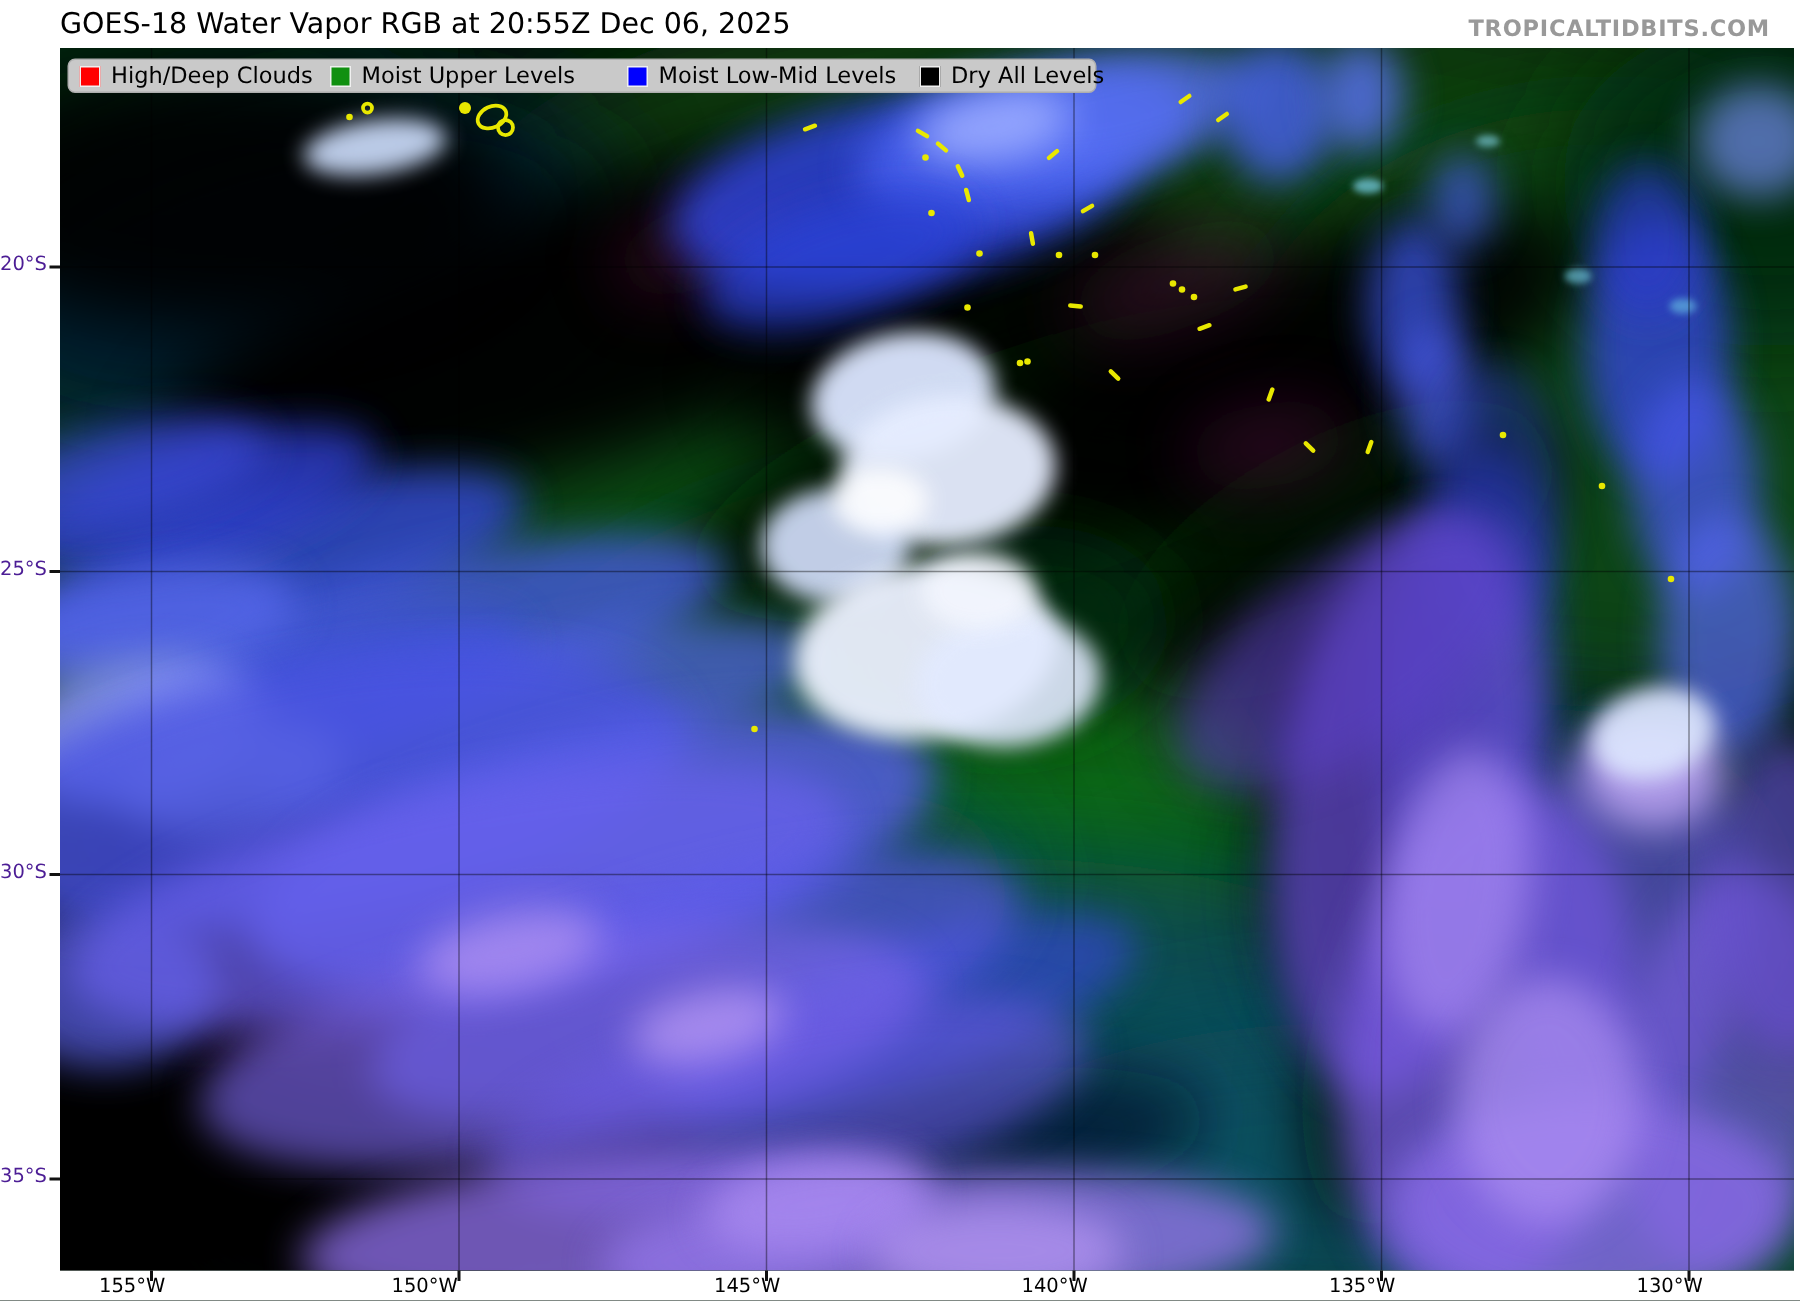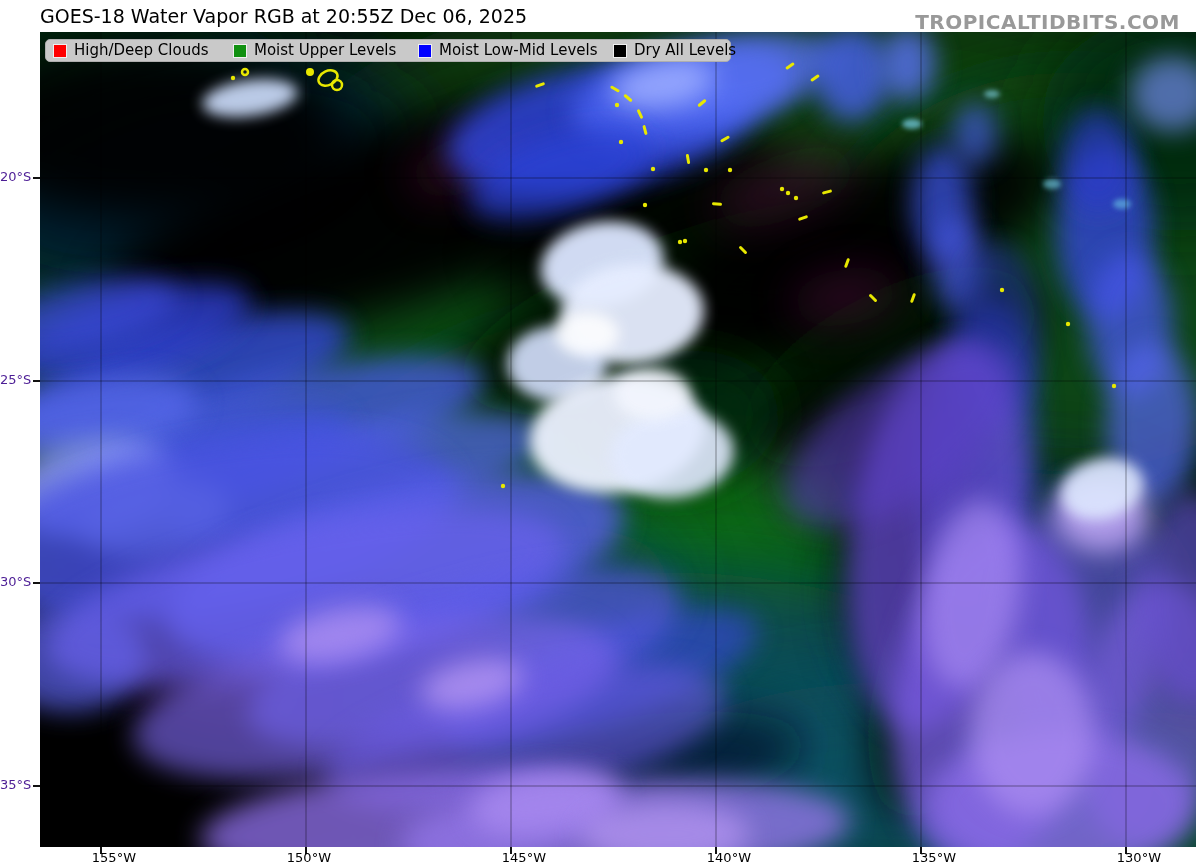--- a/index.html
+++ b/index.html
@@ -5,37 +5,37 @@
   html,body{margin:0;padding:0}
   body{
     width:1200px;height:867px;position:relative;background:#ffffff;
     font-family:"DejaVu Sans","Liberation Sans",sans-serif;overflow:hidden;
   }
   .title{
     position:absolute;left:40px;top:5px;font-size:19px;font-weight:normal;color:#000;
     white-space:nowrap;
   }
   .watermark{
-    position:absolute;right:20px;top:10px;font-size:20px;font-weight:bold;color:#999;
+    position:absolute;right:20px;top:10px;font-size:15px;font-weight:bold;color:#999;
     letter-spacing:.5px;white-space:nowrap;
   }
   #map{
     position:absolute;left:40px;top:32px;width:1156px;height:815px;
     background:#03140a;overflow:hidden;
   }
   #scene{position:absolute;left:0;top:0}
   #legend{
     position:absolute;left:5px;top:7px;width:686px;height:23px;
     background:#c9c9c9;border:1px solid #aeaeae;border-radius:5px;box-sizing:border-box;
     z-index:5;
   }
   .litem{position:absolute;top:0;height:21px;display:flex;align-items:center;gap:7px}
   .sw{width:14px;height:14px;border:1px solid #f0f0f0;box-sizing:border-box;flex:none}
   .llabel{font-size:15px;line-height:21px;color:#000;white-space:nowrap}
-  .xlab{position:absolute;top:850px;width:70px;text-align:right;font-size:13px;color:#000}
+  .xlab{position:absolute;top:850px;width:70px;text-align:left;font-size:13px;color:#000}
   .ylab{position:absolute;left:0;width:33px;text-align:left;font-size:13px;color:#4c1d95}
   .xtick{position:absolute;top:847px;width:2px;height:7px;background:#111}
   .ytick{position:absolute;left:33px;width:7px;height:2px;background:#111}
 </style>
 </head>
 <body>
 
 <div class="title">GOES-18 Water Vapor RGB at 20:55Z Dec 06, 2025</div>
 <div class="watermark">TROPICALTIDBITS.COM</div>
 
@@ -208,21 +208,21 @@
         <rect x="828" y="264.5" width="10" height="3" rx="1.5" fill="#e8e800" transform="rotate(45 833 266)"></rect>
         <rect x="868" y="264.5" width="10" height="3" rx="1.5" fill="#e8e800" transform="rotate(-70 873 266)"></rect>
       </g>
   </svg>
 
   <div id="legend" style="background: rgb(201, 201, 201);">
     <div class="litem" style="left:7px">
       <span class="sw" style="background: rgb(255, 0, 0);"></span>
       <span class="llabel">High/Deep Clouds</span>
     </div>
-    <div class="litem" style="left:187px">
+    <div class="litem" style="left:174px">
       <span class="sw" style="background: rgb(16, 144, 16);"></span>
       <span class="llabel">Moist Upper Levels</span>
     </div>
     <div class="litem" style="left:372px">
       <span class="sw" style="background: rgb(0, 0, 255);"></span>
       <span class="llabel">Moist Low-Mid Levels</span>
     </div>
     <div class="litem" style="left:567px">
       <span class="sw" style="background: rgb(0, 0, 0);"></span>
       <span class="llabel">Dry All Levels</span>

